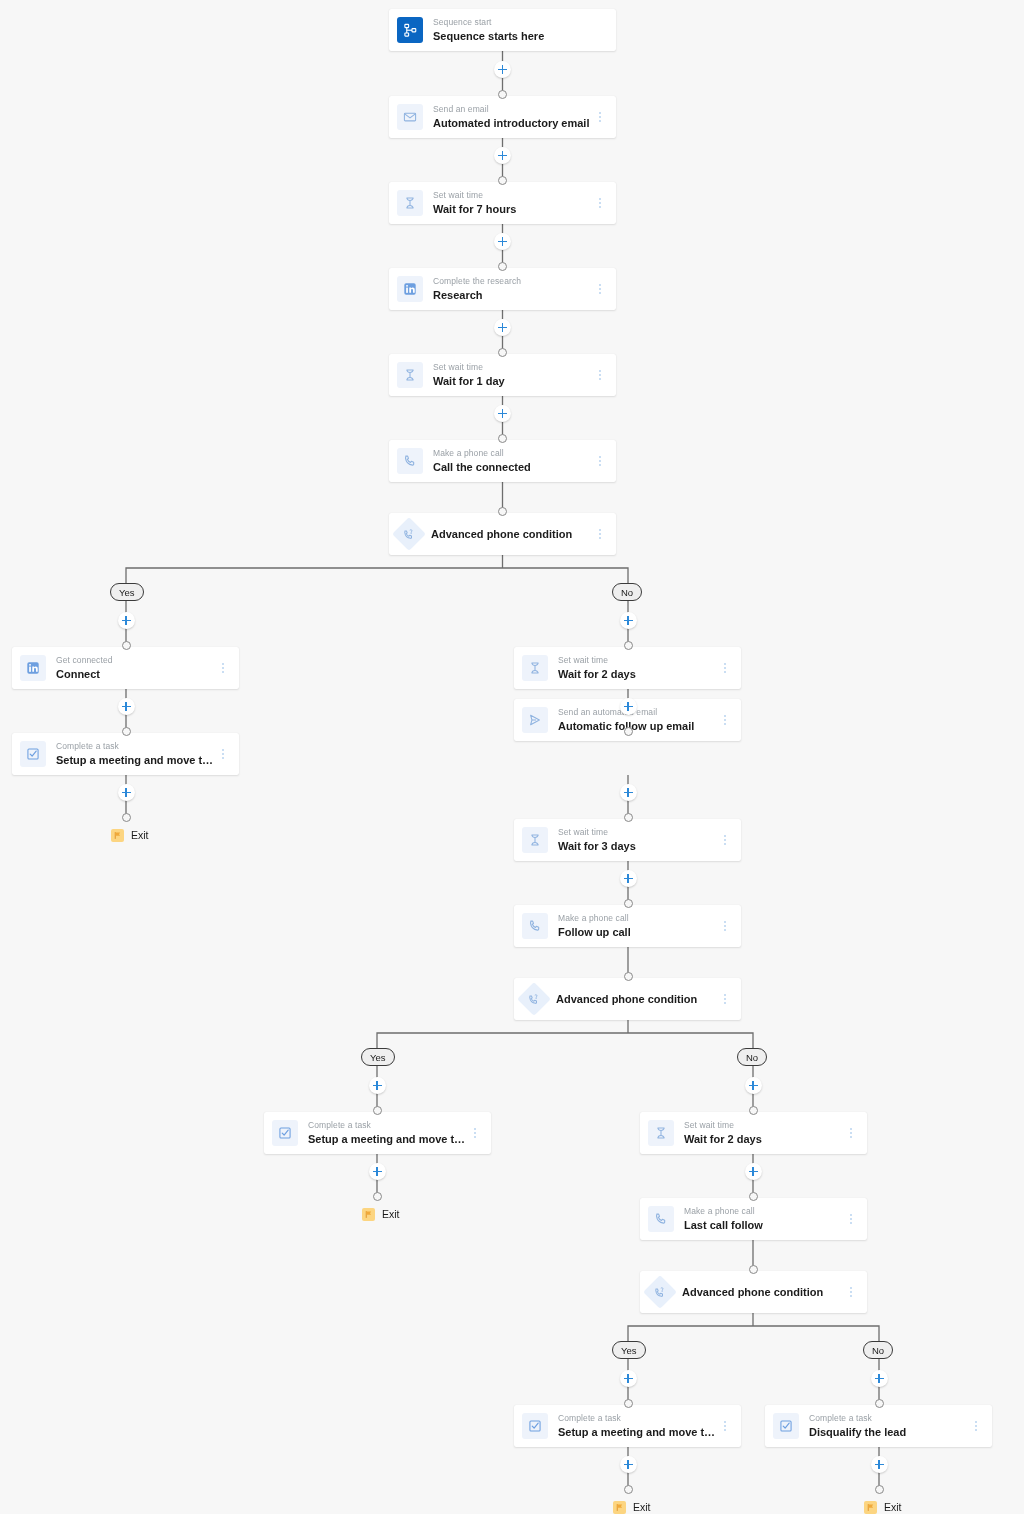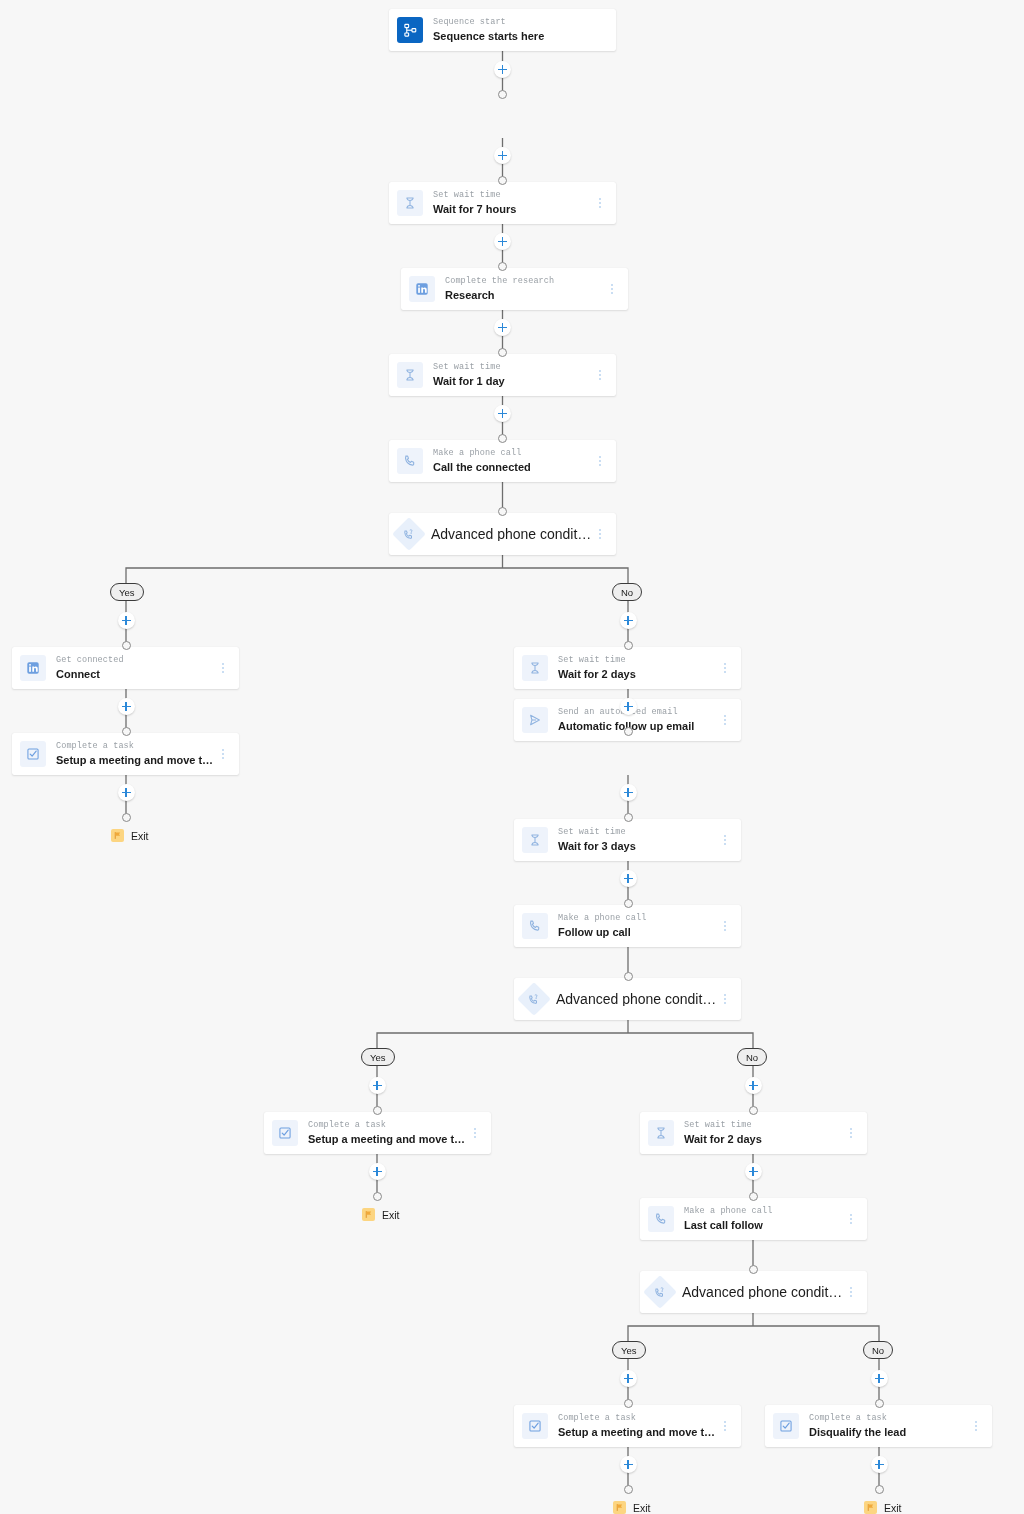--- a/index.html
+++ b/index.html
@@ -68,34 +68,33 @@
     gap: 1px;
   }
   .node-sub {
     font-size: 8.5px;
     color: #9aa0a6;
     line-height: 11px;
     letter-spacing: .1px;
     white-space: nowrap;
     overflow: hidden;
     text-overflow: ellipsis;
-    font-family: Liberation Mono, monospace;
   }
   .node-title {
     font-size: 11px;
     color: #1b1b1b;
     font-weight: 700;
     line-height: 14px;
     white-space: nowrap;
     overflow: hidden;
     text-overflow: ellipsis;
   }
   .node-title.single {
-    font-size: 14px;
-    font-weight: 400;
+    font-size: 11px;
+    font-weight: 700;
   }
   .kebab {
     flex: 0 0 12px;
     width: 12px;
     height: 18px;
     display: flex;
     flex-direction: column;
     align-items: center;
     justify-content: center;
     gap: 2px;
@@ -154,21 +153,20 @@
     align-items: center;
     justify-content: center;
     box-sizing: border-box;
     z-index: 3;
     cursor: pointer;
   }
   
   .exit {
     position: absolute;
     display: flex;
-    align-items: center;
     gap: 7px;
     z-index: 3;
   }
   .exit .flag {
     width: 13px; height: 13px;
     background: #fcd581;
     border-radius: 2px;
     display: flex; align-items: center; justify-content: center;
   }
   .exit .lbl {
@@ -234,20 +232,37 @@
         <path d="M4 4.9 L4 10.6"></path>
         <path d="M4 7.7 L9.6 7.7"></path>
       </svg>
     </span>
     <span class="node-text">
       <span class="node-sub">Sequence start</span>
       <span class="node-title">Sequence starts here</span>
     </span>
   </div>
 
+  <div class="node" style="left:389px; top:96px; width:227px;">
+    <span class="node-icon soft">
+      <svg width="14" height="14" viewBox="0 0 16 16" fill="none" stroke="#8fb3e0" stroke-width="1.2">
+        <rect x="1.6" y="3.6" width="12.8" height="8.8" rx="1"></rect>
+        <path d="M1.9 4.4 L8 9 L14.1 4.4"></path>
+      </svg>
+    </span>
+    <span class="node-text">
+      <span class="node-sub">Send an email</span>
+      <span class="node-title">Automated introductory email</span>
+    </span>
+    <span class="kebab">
+        <i></i>
+        <i></i>
+        <i></i>
+      </span>
+  </div>
 
   <div class="node" style="left:389px; top:182px; width:227px;">
     <span class="node-icon soft">
       <svg width="14" height="14" viewBox="0 0 16 16" fill="none" stroke="#8fb3e0" stroke-width="1.2">
         <path d="M4 2.2 H12 M4 13.8 H12"></path>
         <path d="M4.6 2.2 C4.6 6 11.4 6 11.4 2.2"></path>
         <path d="M4.6 13.8 C4.6 10 11.4 10 11.4 13.8"></path>
         <path d="M8 5.6 L8 10.4"></path>
       </svg>
     </span>
@@ -255,21 +270,21 @@
       <span class="node-sub">Set wait time</span>
       <span class="node-title">Wait for 7 hours</span>
     </span>
     <span class="kebab">
         <i></i>
         <i></i>
         <i></i>
       </span>
   </div>
 
-  <div class="node" style="left:401px; top:268px; width:227px;">
+  <div class="node" style="left:389px; top:268px; width:227px;">
     <span class="node-icon soft">
       <svg width="14" height="14" viewBox="0 0 16 16">
           <rect x="1.5" y="1.5" width="13" height="13" rx="2" fill="#6d9fe0"></rect>
           <rect x="3.6" y="6.4" width="2" height="6" fill="#fff"></rect>
           <circle cx="4.6" cy="4.4" r="1.1" fill="#fff"></circle>
           <path d="M7.2 6.4 h1.9 v0.9 c0.4-0.7 1.1-1.1 2-1.1 1.5 0 2.3 0.9 2.3 2.7 v3.5 h-2 V9.3 c0-0.9-0.35-1.35-1.05-1.35 -0.75 0-1.15 0.5-1.15 1.4 v3.05 h-2 z" fill="#fff"></path>
         </svg>
     </span>
     <span class="node-text">
       <span class="node-sub">Complete the research</span>

